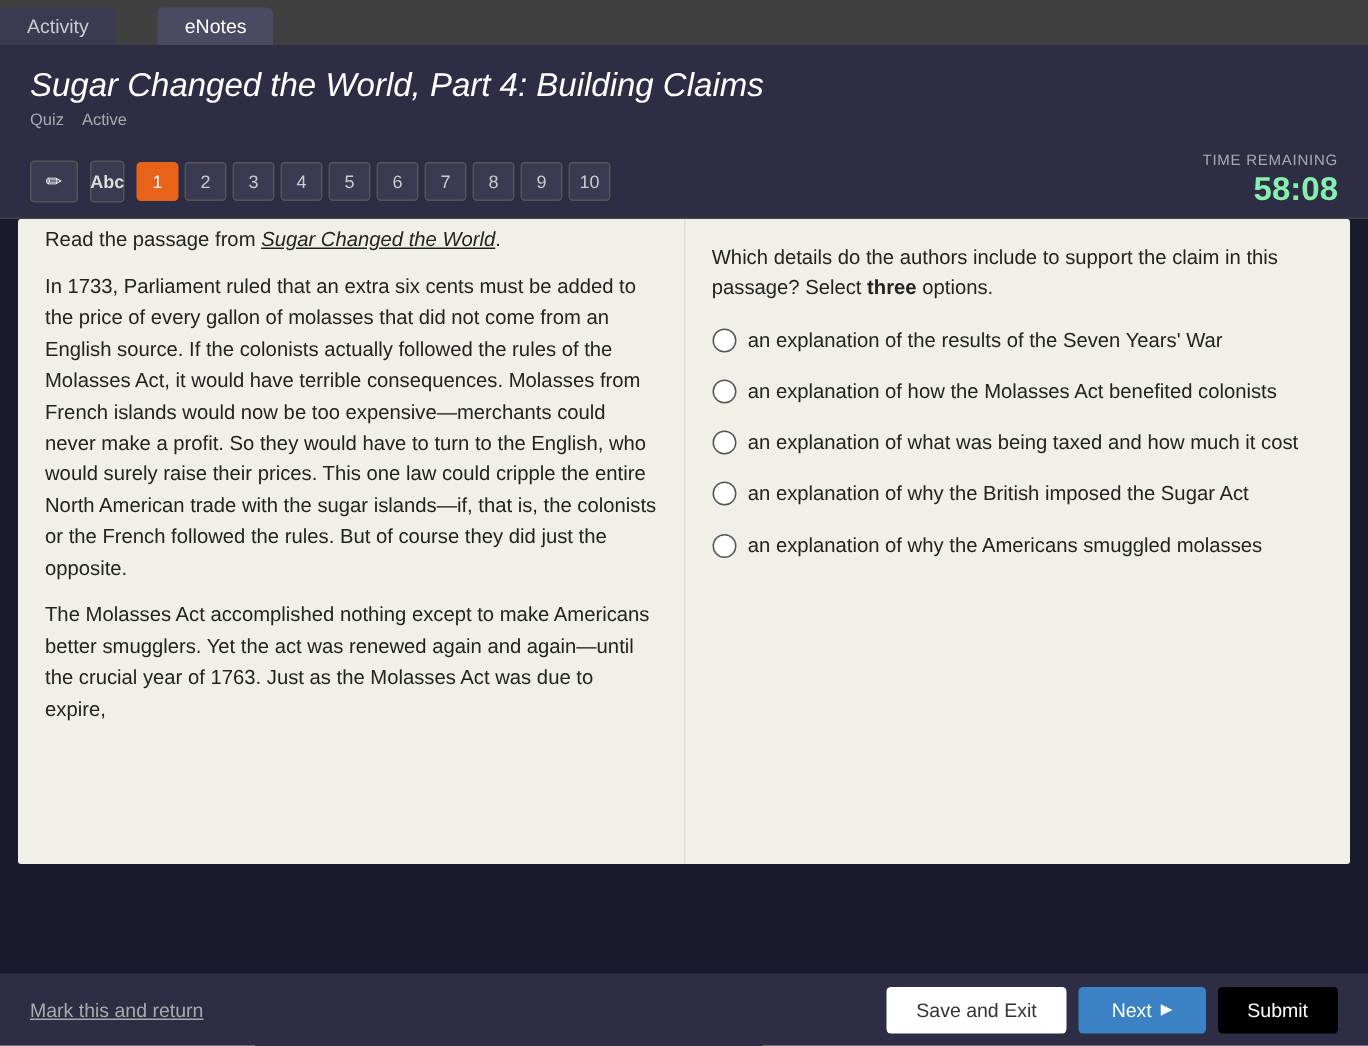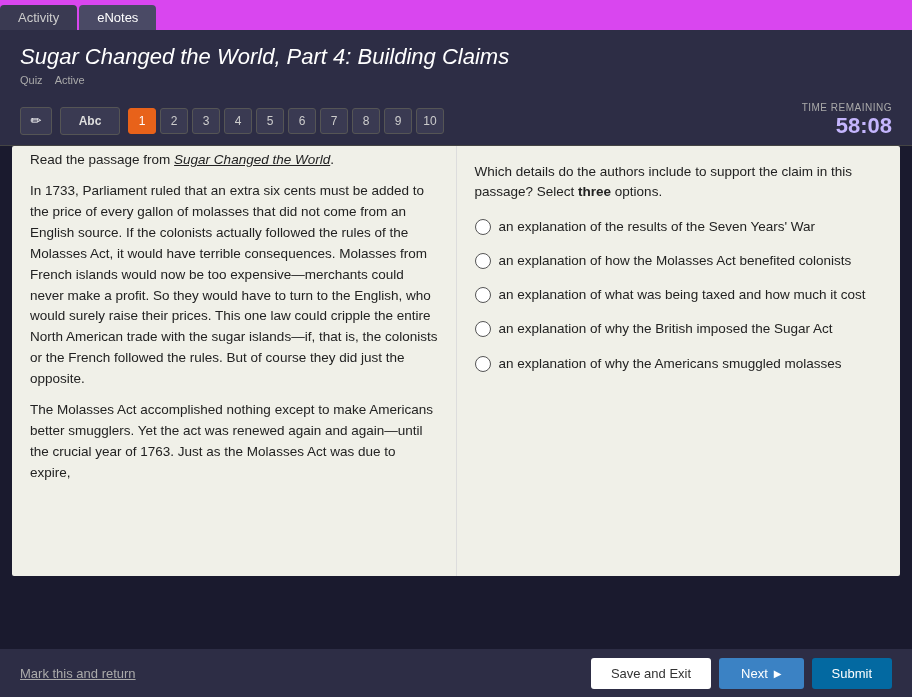--- a/index.html
+++ b/index.html
@@ -8,24 +8,25 @@
       height: 697px;
       font-family: Arial, sans-serif;
       background: #1a1a2e;
       overflow: hidden;
       position: relative;
     }
 
     
     .tab-bar {
       display: flex;
-      background: #d946ef;
+      background: #404040;
       padding: 0;
       height: 30px;
       align-items: flex-end;
+      gap: 26px;
     }
     .tab {
       padding: 5px 18px;
       font-size: 13px;
       color: #ccc;
       cursor: pointer;
       border-radius: 4px 4px 0 0;
       background: #3a3a52;
       margin-right: 2px;
     }
@@ -74,21 +75,21 @@
       border: 1px solid #555;
       border-radius: 3px;
       display: flex;
       align-items: center;
       justify-content: center;
       cursor: pointer;
       color: white;
       font-size: 13px;
     }
     .tool-btn.abc {
-      width: 60px;
+      width: 23px;
       font-size: 12px;
       font-weight: bold;
       color: #ddd;
     }
     .question-numbers {
       display: flex;
       gap: 4px;
       align-items: center;
     }
     .q-num {
@@ -115,21 +116,21 @@
     }
     .timer-label {
       font-size: 10px;
       color: #aaa;
       text-transform: uppercase;
       letter-spacing: 0.5px;
     }
     .timer-value {
       font-size: 22px;
       font-weight: bold;
-      color: #c4b5fd;
+      color: #86efac;
     }
 
     
     .main-content {
       display: flex;
       background: #f0f0e8;
       margin: 0 12px;
       height: 430px;
       border-radius: 2px;
       overflow: hidden;
@@ -225,21 +226,21 @@
       cursor: pointer;
       display: flex;
       align-items: center;
       gap: 6px;
     }
     .btn-next::after {
       content: '▶';
       font-size: 10px;
     }
     .btn-submit {
-      background: #0369a1;
+      background: #000000;
       color: white;
       border: none;
       padding: 8px 20px;
       border-radius: 3px;
       font-size: 13px;
       cursor: pointer;
     }
 
     .passage-intro {
       margin-bottom: 10px;

